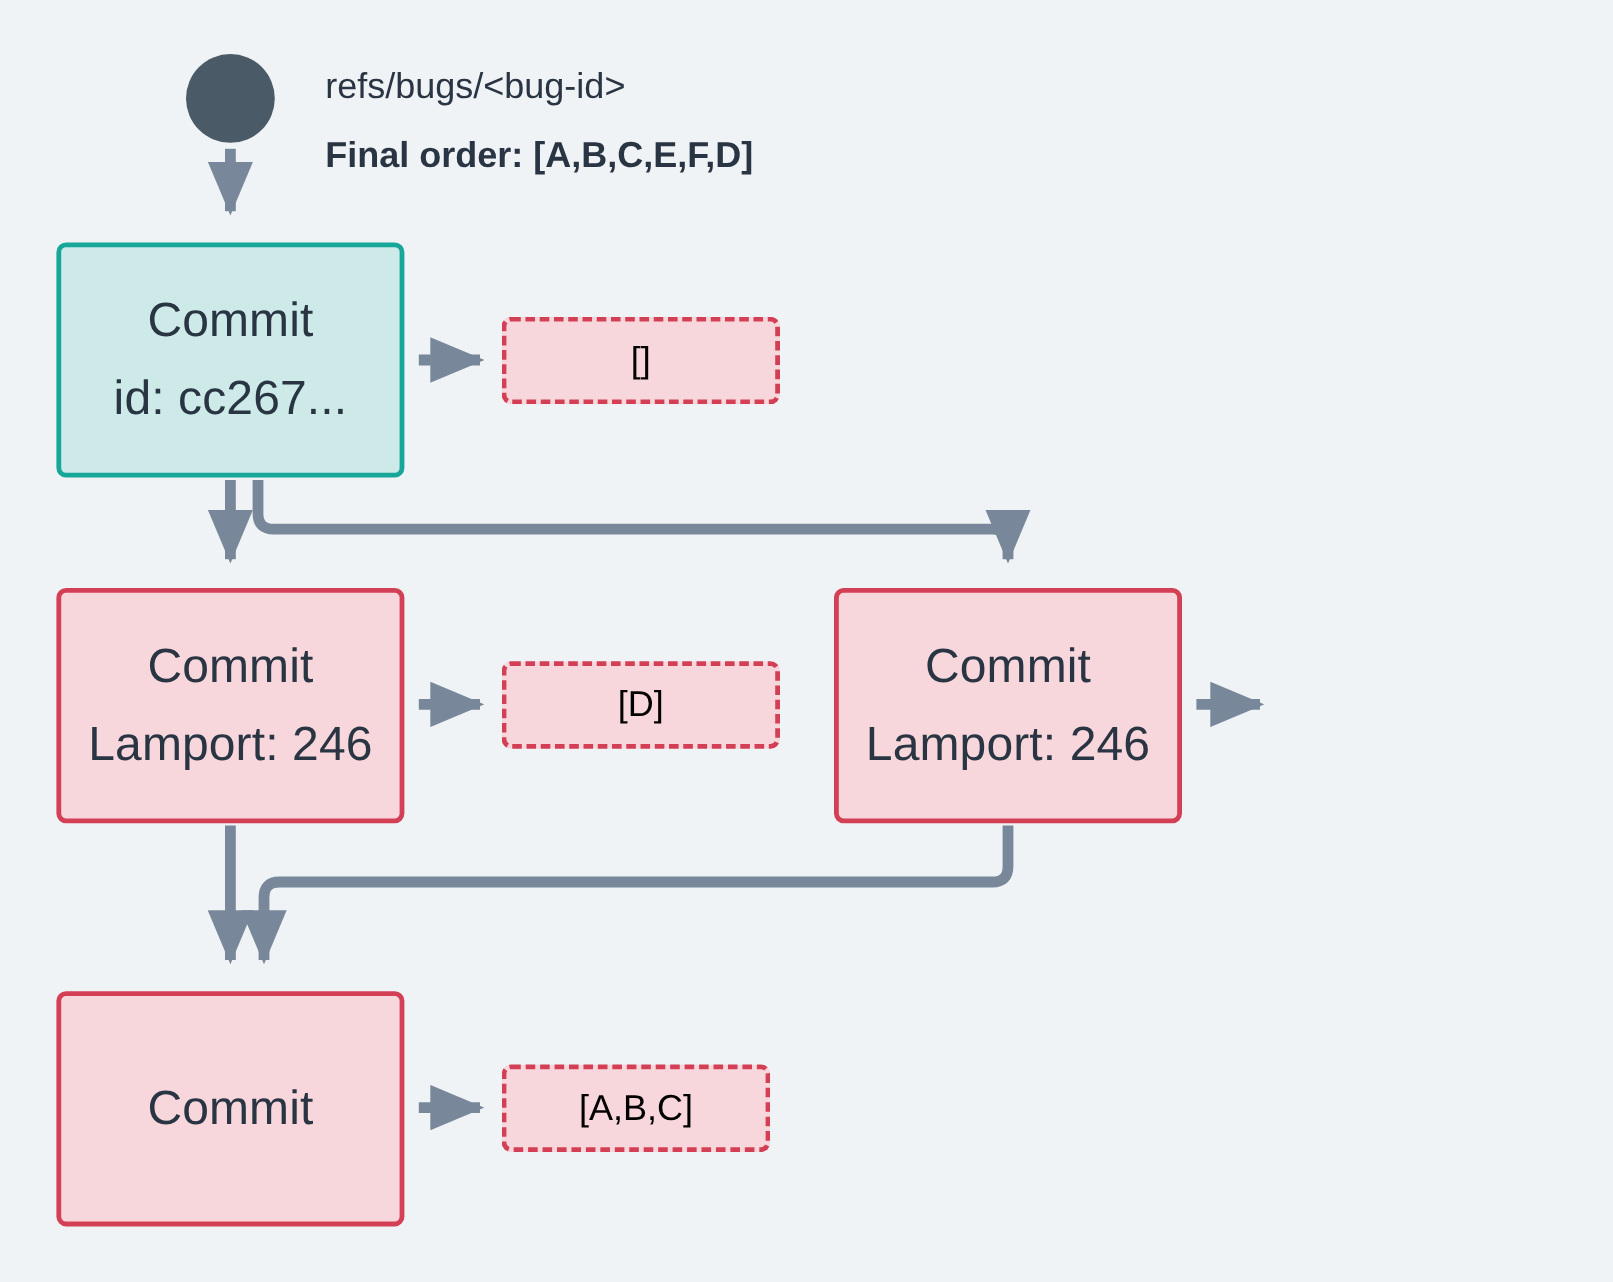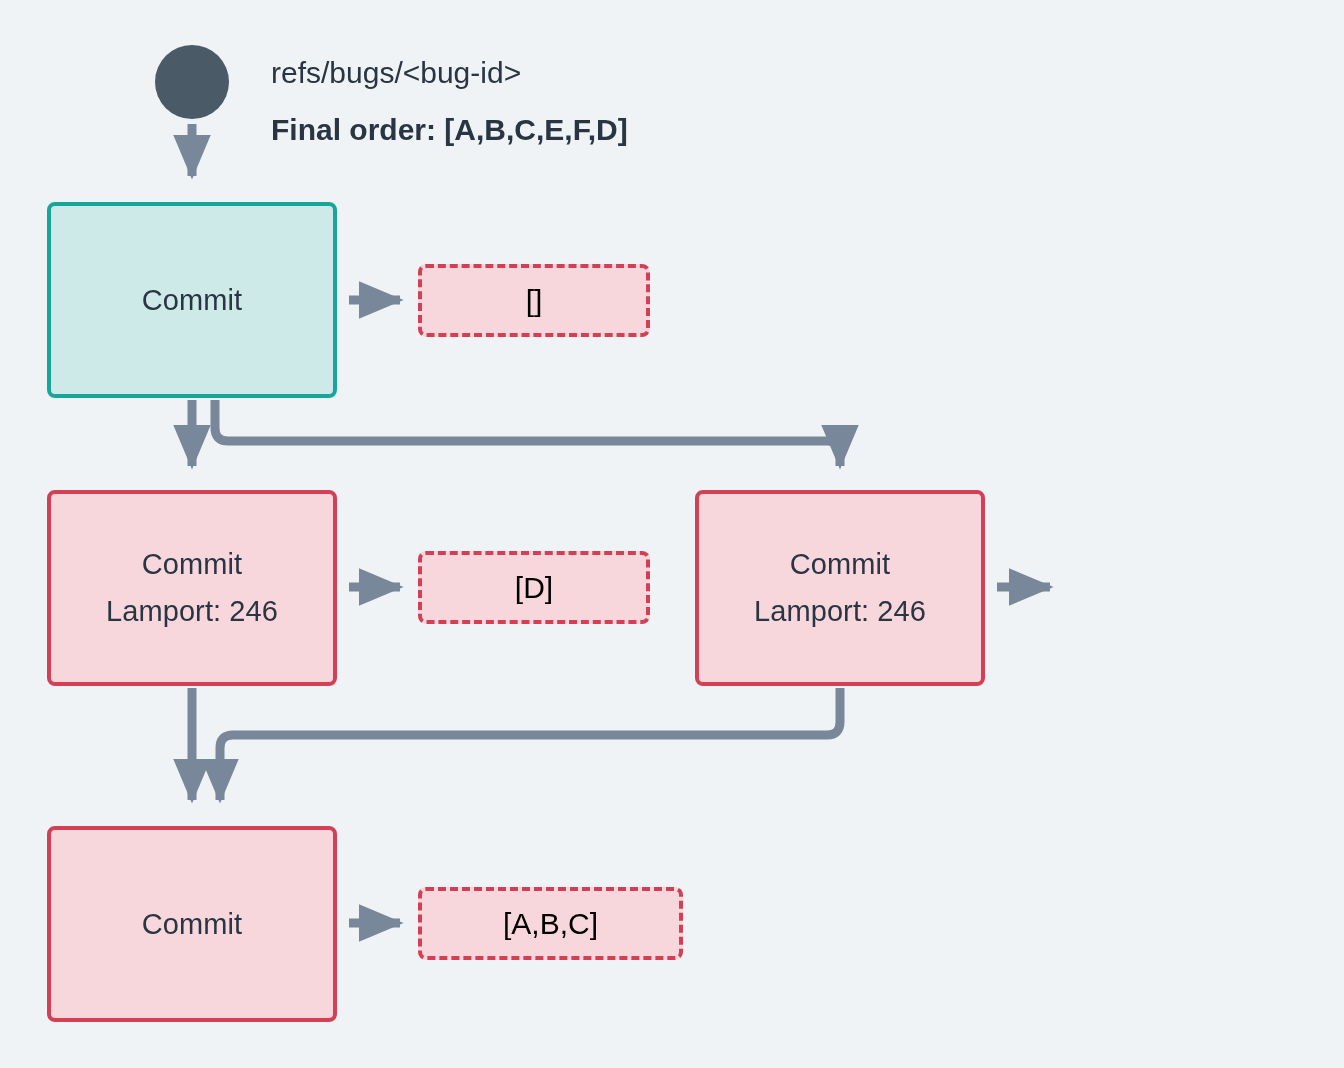--- a/index.html
+++ b/index.html
@@ -27,21 +27,21 @@
   }
   .node {
     position: absolute;
     box-sizing: border-box;
     display: flex;
     flex-direction: column;
     align-items: center;
     justify-content: center;
     border-radius: 8px;
     color: #2a3543;
-    font-size: 29px;
+    font-size: 40px;
     line-height: 1.62;
     letter-spacing: 0.1px;
     white-space: nowrap;
   }
   .node-start {
     position: absolute;
     border-radius: 50%;
     background: #4a5a67;
   }
   .node-commit {
@@ -113,20 +113,21 @@
     <path d="M349,923 L400,923" fill="none" stroke="#78889a" stroke-width="9" marker-end="url(#arrowhead)"></path>
   </svg>
 
   <div class="node-start" style="left:155px; top:45px; width:74px; height:74px;"></div>
 
   <div class="label label-final" style="left:271px; top:113px;">Final order: [A,B,C,E,F,D]</div>
   <div class="label label-ref" style="left:271px; top:56px;">refs/bugs/&lt;bug-id&gt;</div>
 
   <div class="node node-commit teal" style="left:47px; top:202px; width:290px; height:196px;">
     <span class="node-line">Commit</span>
+    <span class="node-line">id: cc267...</span>
   </div>
 
   <div class="node-ops" style="position:absolute; left:418px; top:264px; width:232px; height:73px; box-sizing:border-box;">
     <span>[]</span>
   </div>
 
   <div class="node node-commit pink" style="left:47px; top:490px; width:290px; height:196px;">
     <span class="node-line">Commit</span>
     <span class="node-line">Lamport: 246</span>
   </div>
@@ -138,17 +139,17 @@
   <div class="node node-commit pink" style="left:695px; top:490px; width:290px; height:196px;">
     <span class="node-line">Commit</span>
     <span class="node-line">Lamport: 246</span>
   </div>
 
 
   <div class="node node-commit pink" style="left:47px; top:826px; width:290px; height:196px;">
     <span class="node-line">Commit</span>
   </div>
 
-  <div class="node-ops" style="position:absolute; left:418px; top:887px; width:265px; height:73px; box-sizing:border-box;">
+  <div class="node-ops" style="position:absolute; left:418px; top:887px; width:224px; height:73px; box-sizing:border-box;">
     <span>[A,B,C]</span>
   </div>
 
 </div>
 
 </body></html>

